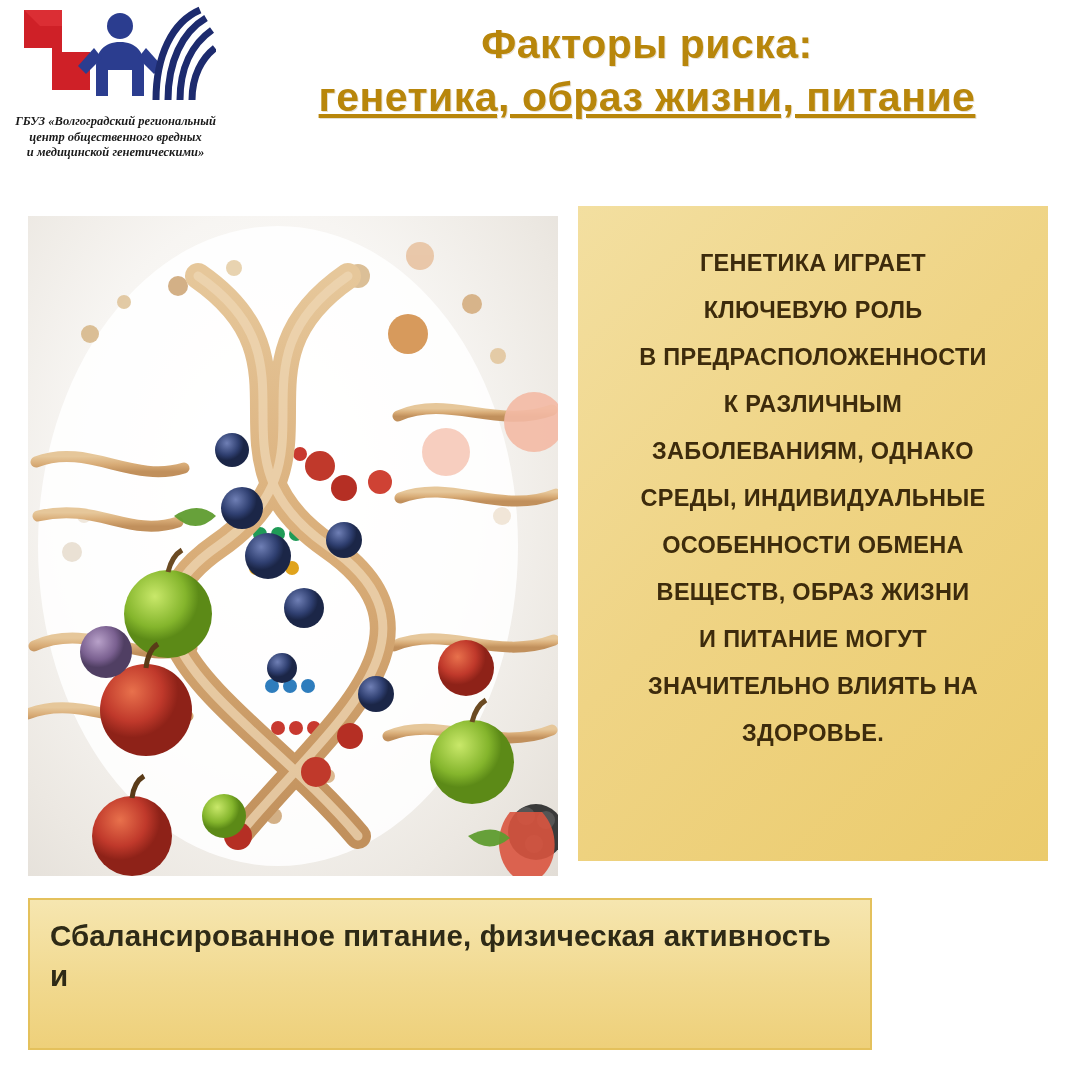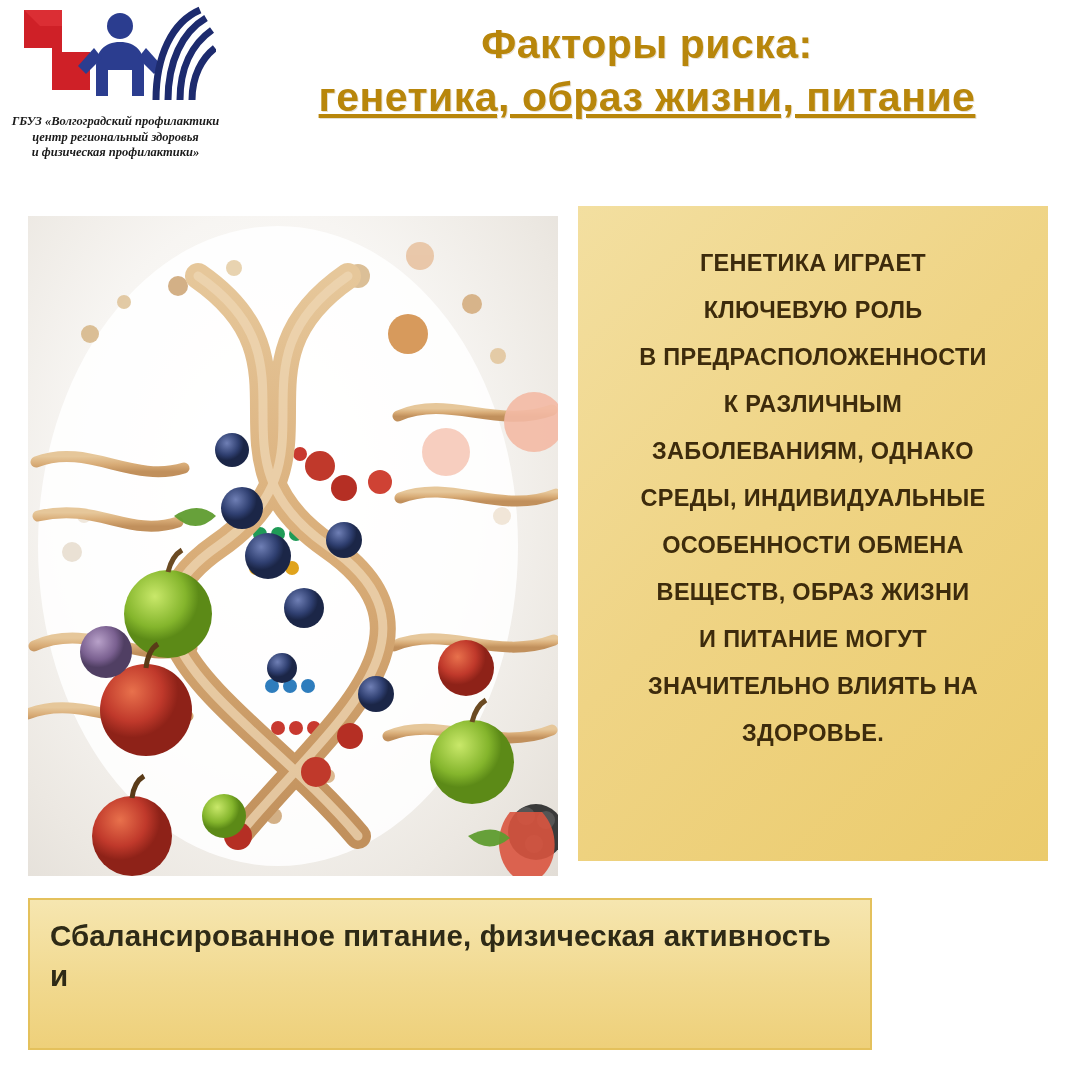--- a/index.html
+++ b/index.html
@@ -169,23 +169,23 @@
           <path d="M78 44 L62 62 L70 70 L86 54 Z" fill="#2b3d8f"></path>
           <path d="M130 44 L146 62 L138 70 L122 54 Z" fill="#2b3d8f"></path>
 
           <path d="M140 96 C140 52 156 18 184 6" stroke="#1d2b6e" stroke-width="7" fill="none"></path>
           <path d="M152 96 C152 58 166 28 190 14" stroke="#1d2b6e" stroke-width="7" fill="none"></path>
           <path d="M164 96 C164 64 176 40 196 26" stroke="#1d2b6e" stroke-width="7" fill="none"></path>
           <path d="M176 96 C176 72 186 54 199 44" stroke="#1d2b6e" stroke-width="7" fill="none"></path>
         </svg>
       </div>
       <div class="logo-caption">
-        <div>ГБУЗ «Волгоградский профилактики</div>
-        <div>центр региональный здоровья</div>
-        <div>и физическая профилактики»</div>
+        <div>ГБУЗ «Волгоградский региональный</div>
+        <div>центр общественного вредных</div>
+        <div>и медицинской генетическими»</div>
       </div>
     </div>
 
     <div class="title-block">
       <div class="title-line1">Факторы риска:</div>
       <div class="title-line2">генетика, образ жизни, питание</div>
     </div>
   </div>
 
   <div class="main">

